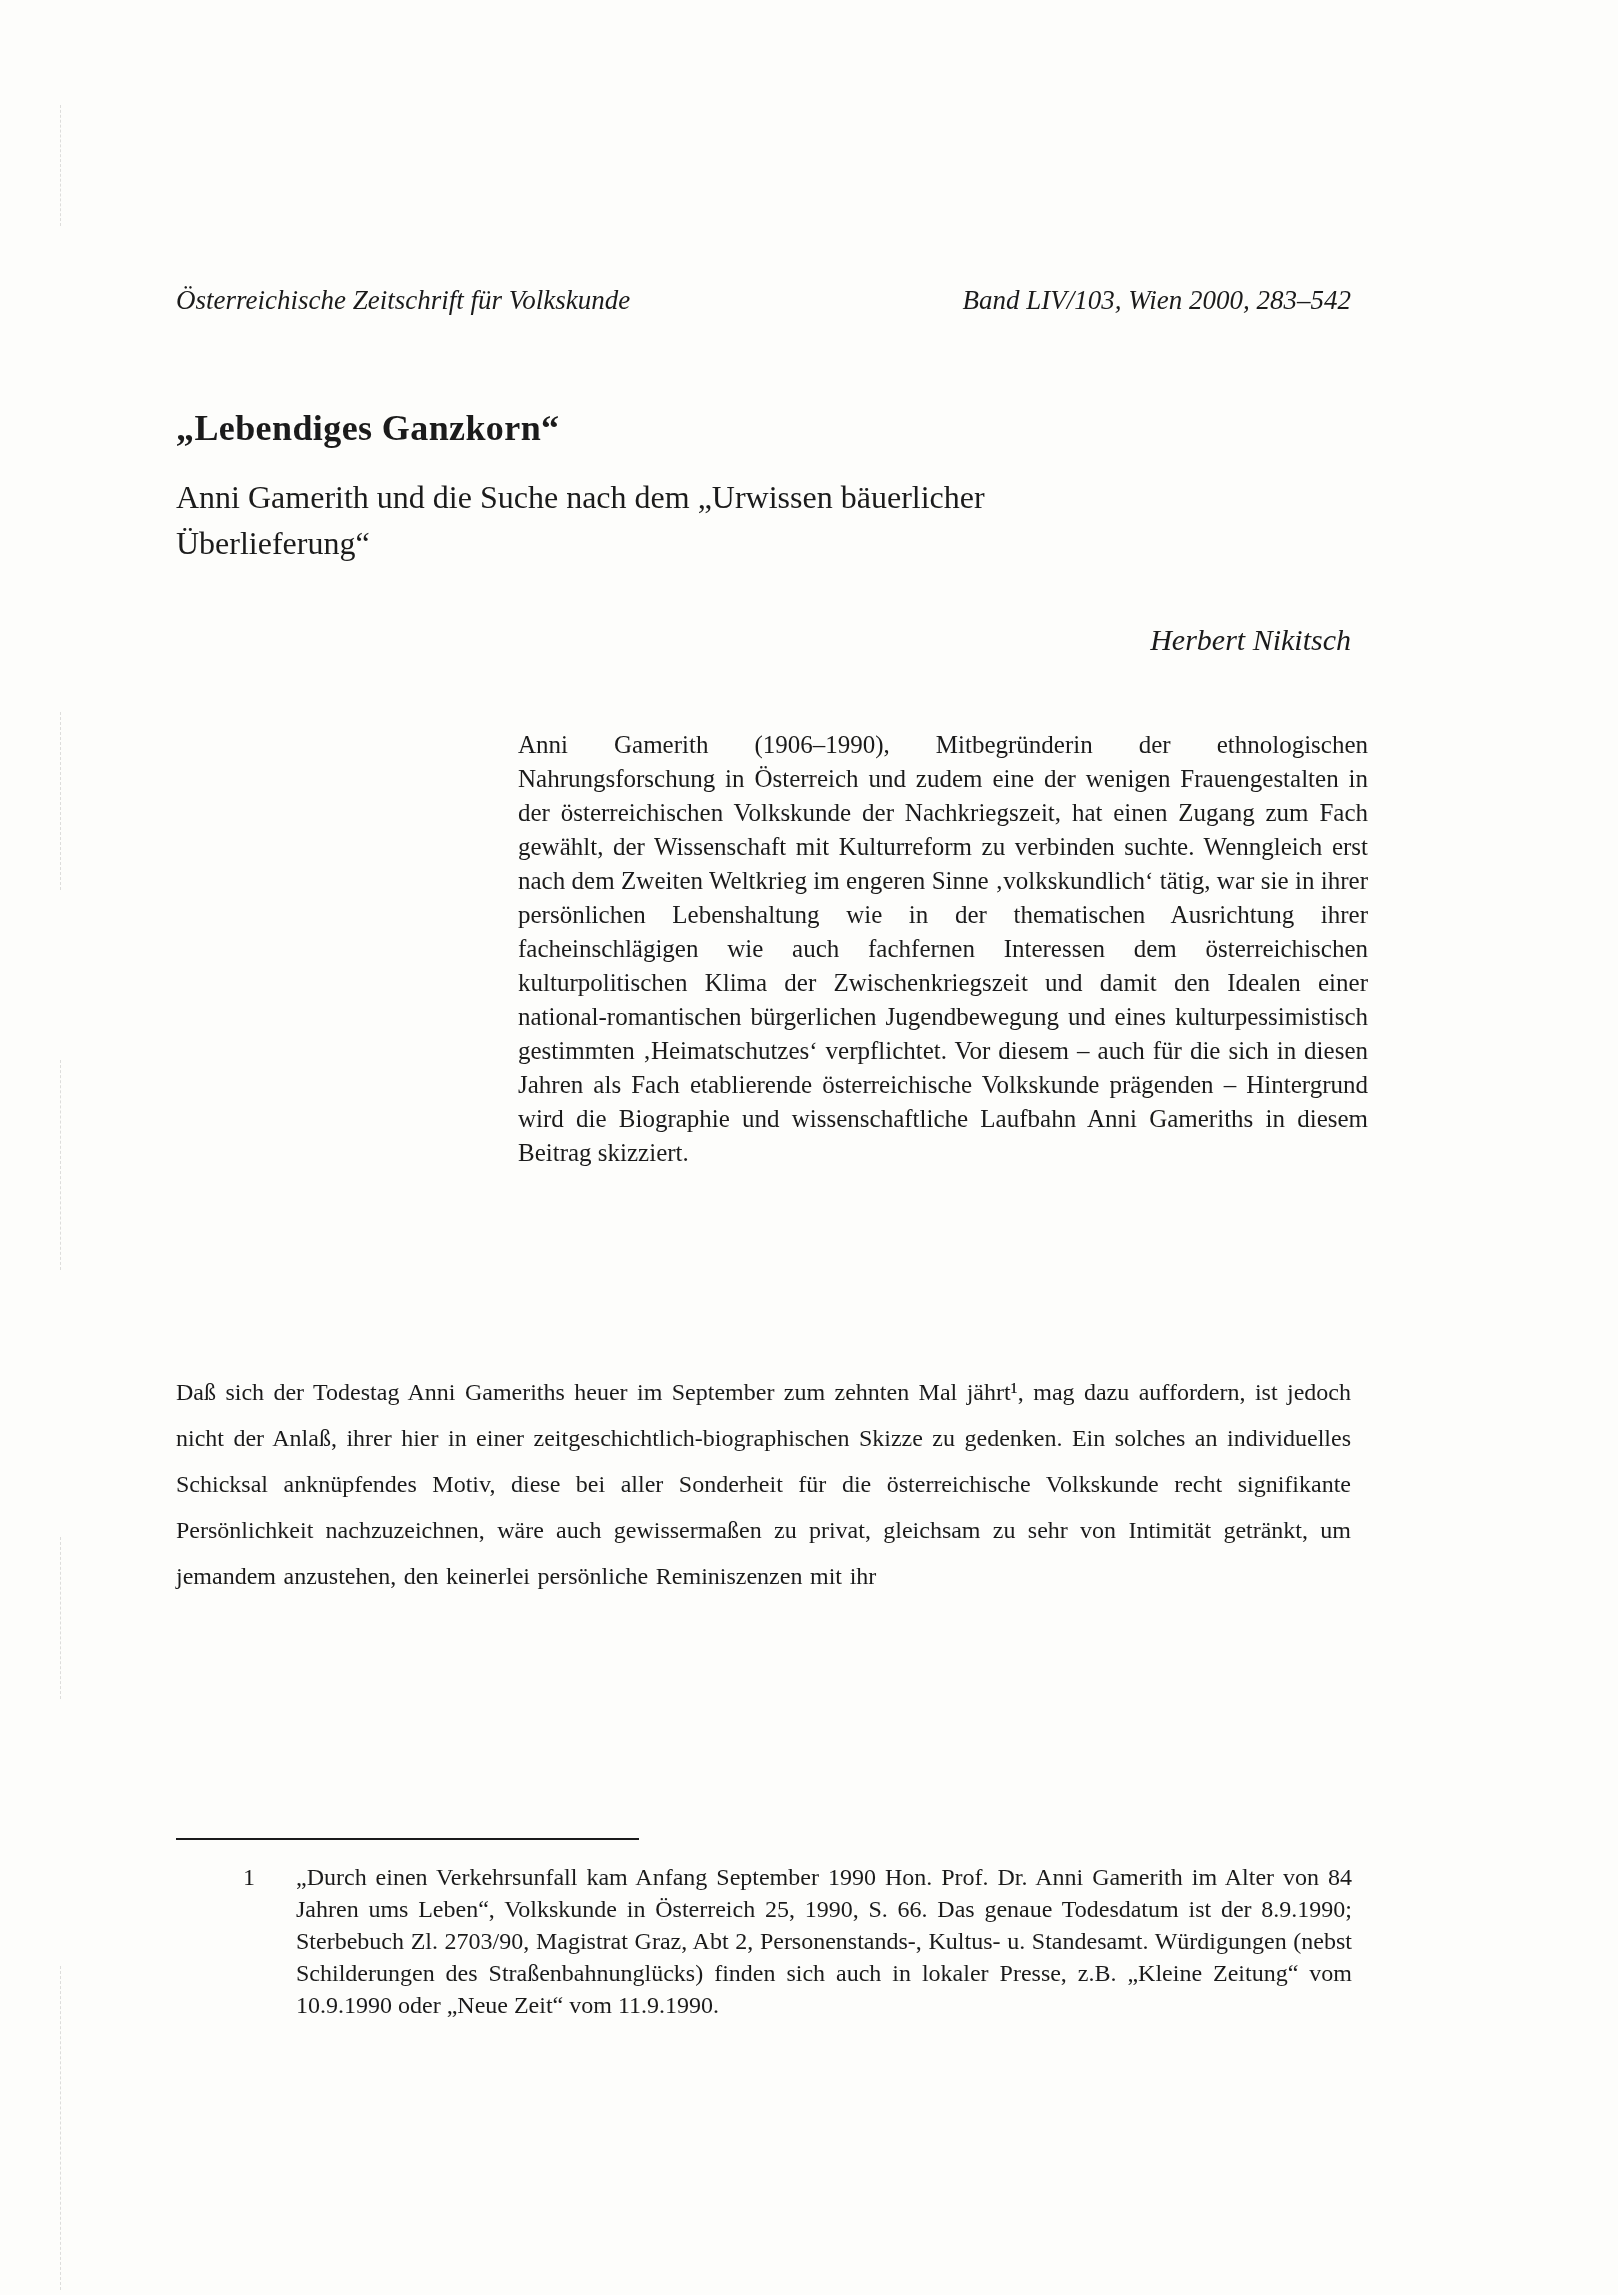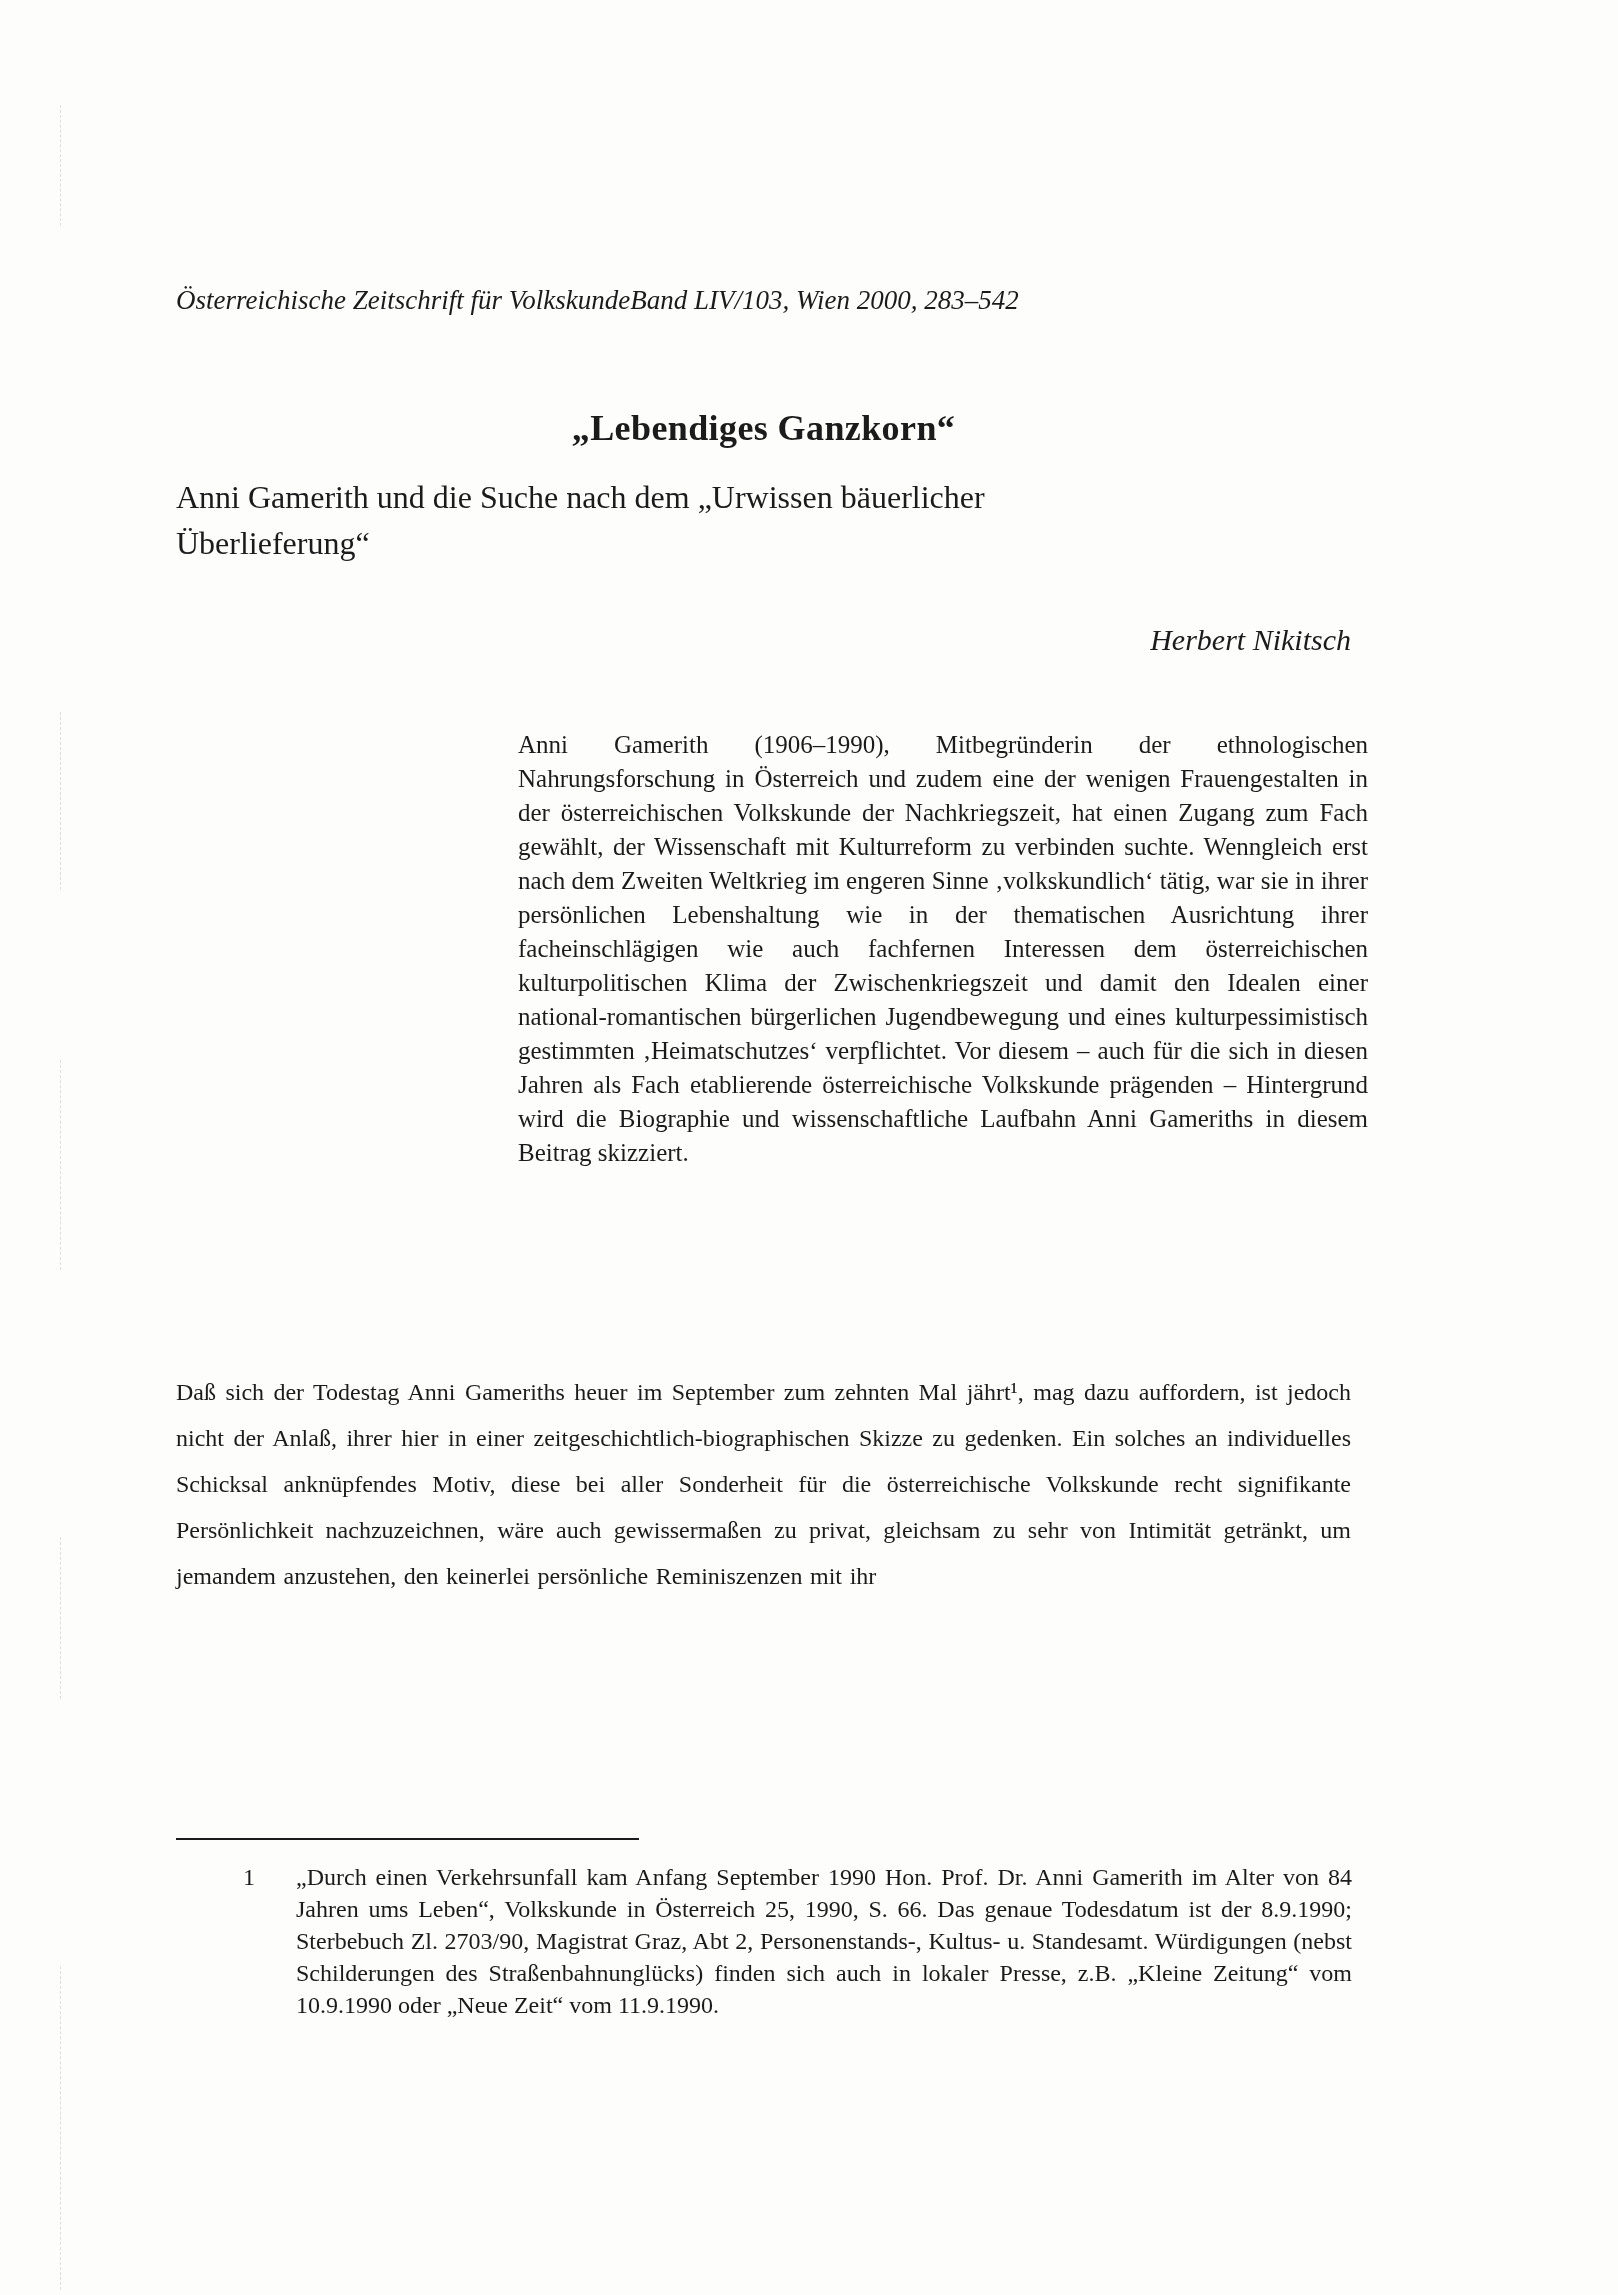--- a/index.html
+++ b/index.html
@@ -27,32 +27,32 @@
   .a3 { top: 1060px; height: 210px; }
   .a4 { top: 1537px; height: 162px; }
   .a5 { top: 1966px; height: 324px; }
 
   .header {
     position: absolute;
     top: 285px;
     left: 176px;
     width: 1175px;
     display: flex;
-    justify-content: flex-start;
+    justify-content: space-between;
     font-style: italic;
     font-size: 27px;
     white-space: nowrap;
   }
   .title {
     position: absolute;
     top: 407px;
     left: 176px;
     width: 1175px;
     margin: 0;
-    text-align: center;
+    text-align: left;
     font-size: 36px;
     font-weight: bold;
     letter-spacing: 0.4px;
   }
   .subtitle {
     position: absolute;
     top: 474px;
     left: 176px;
     width: 1175px;
     font-size: 32px;

